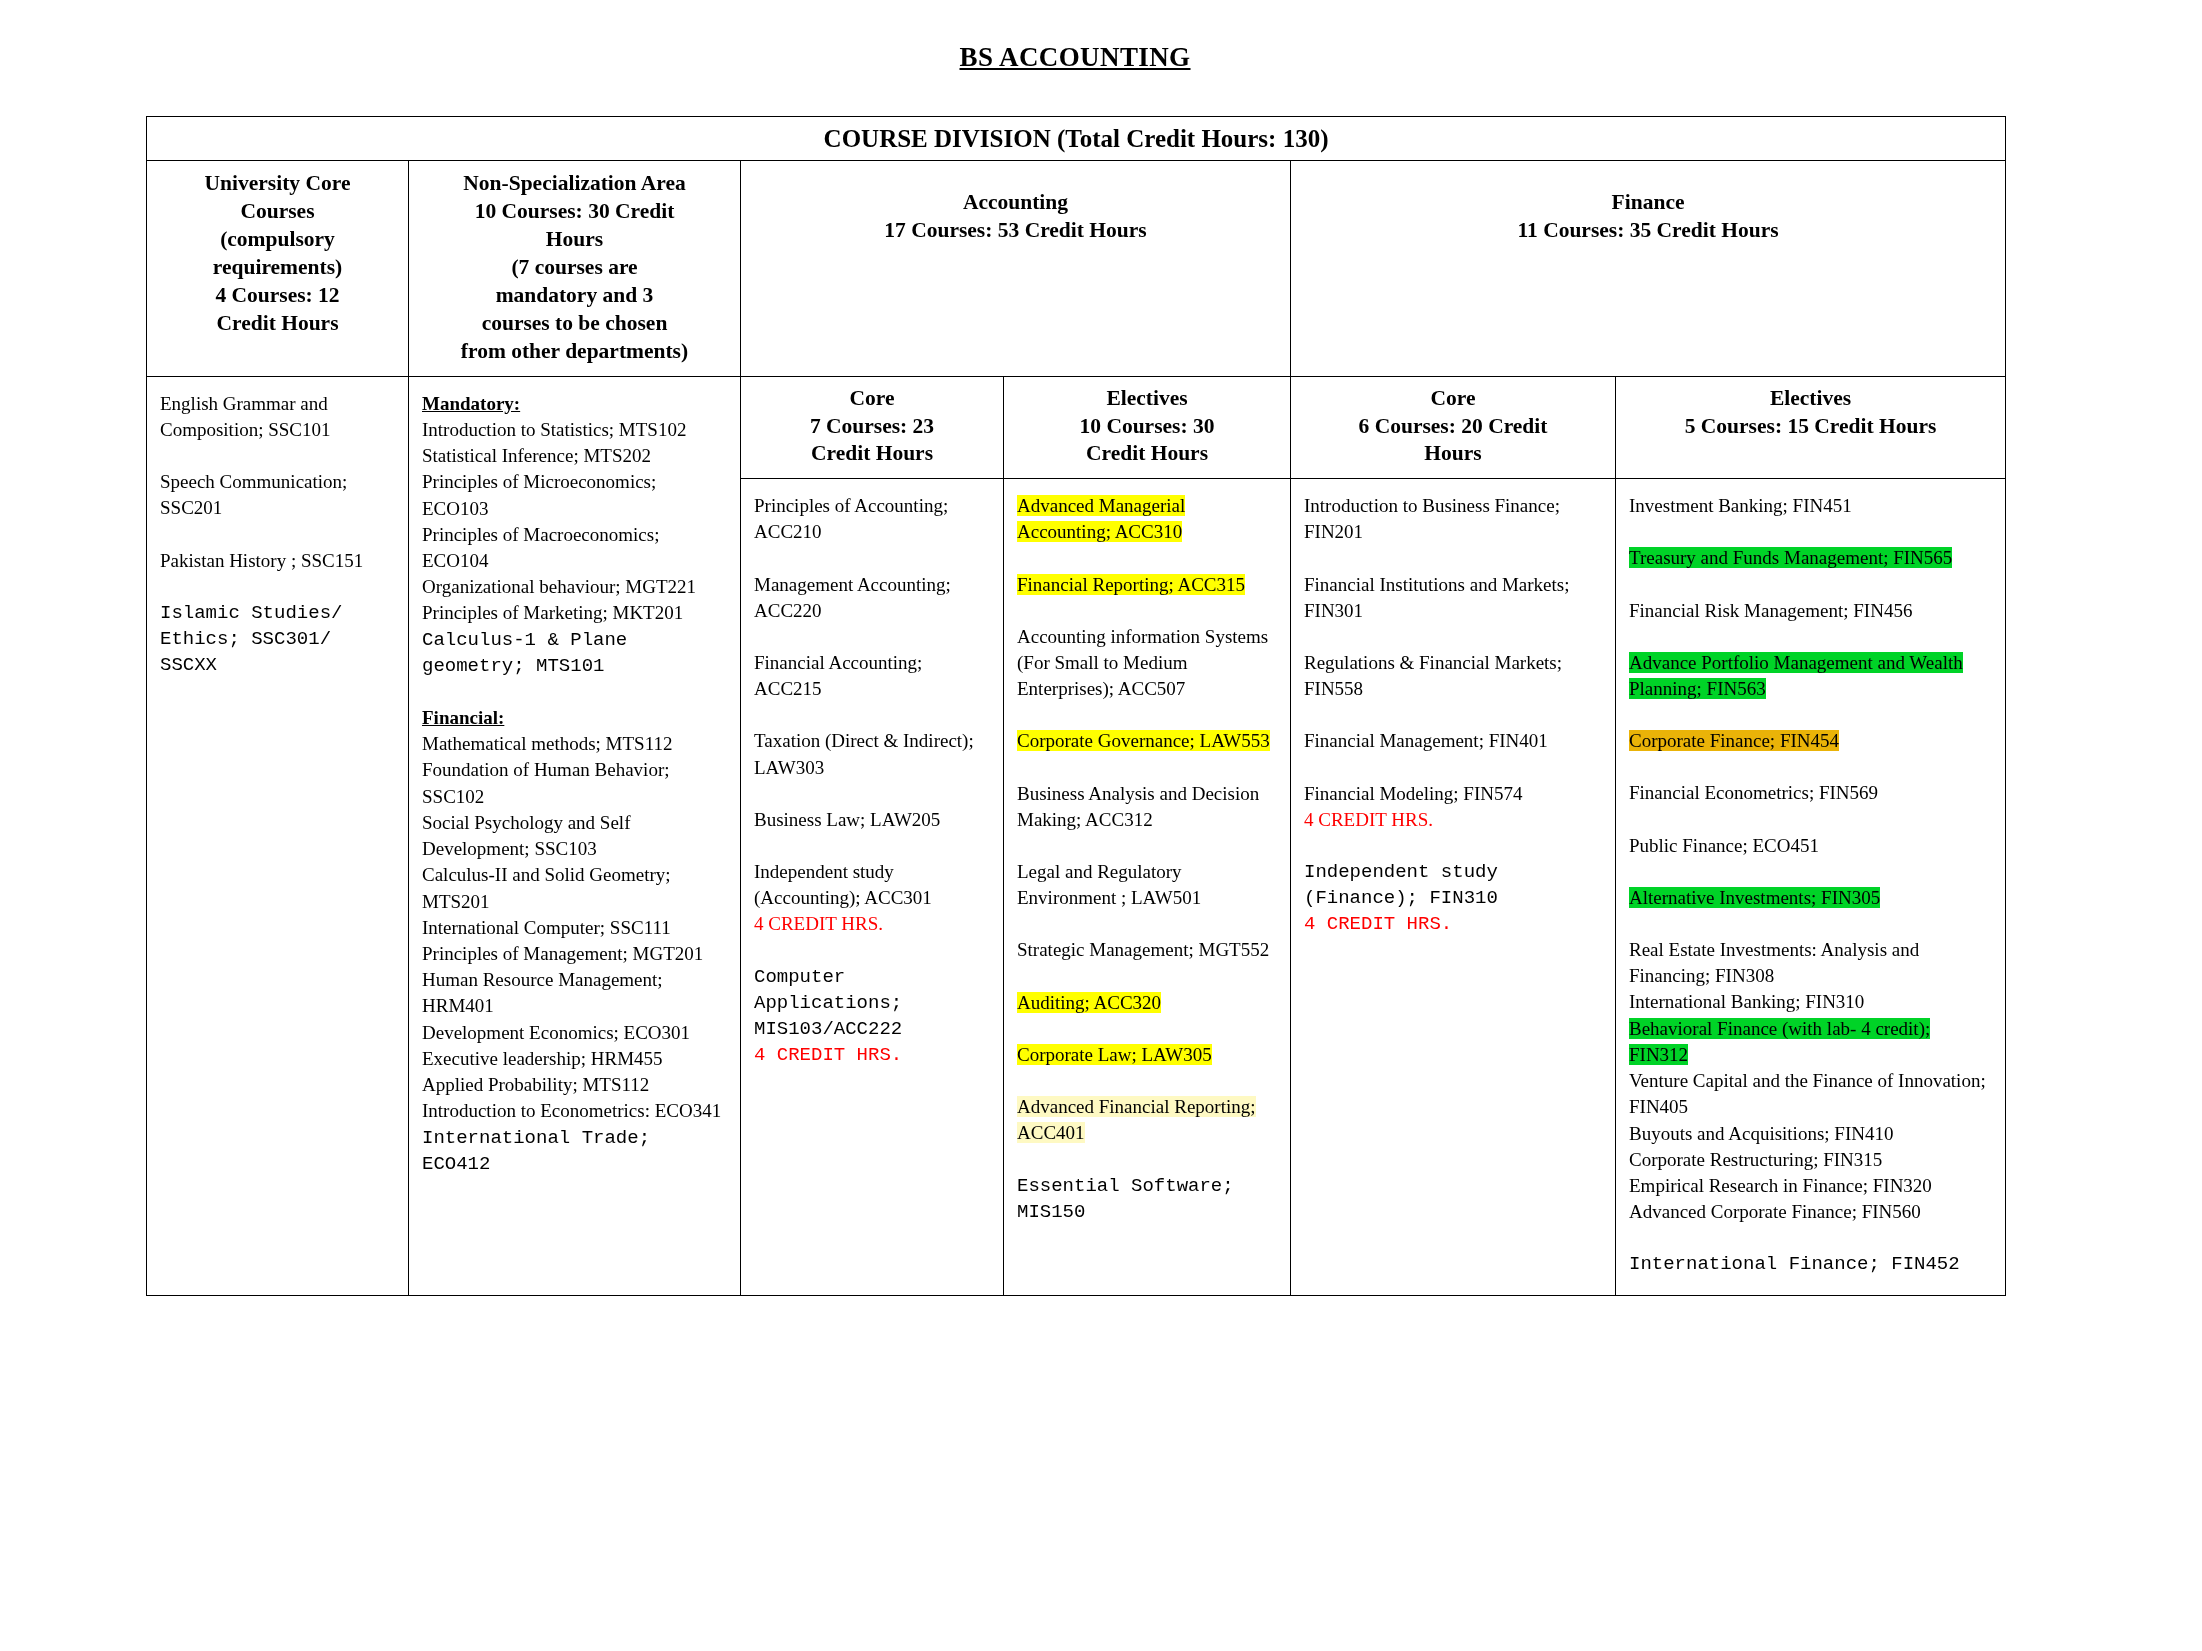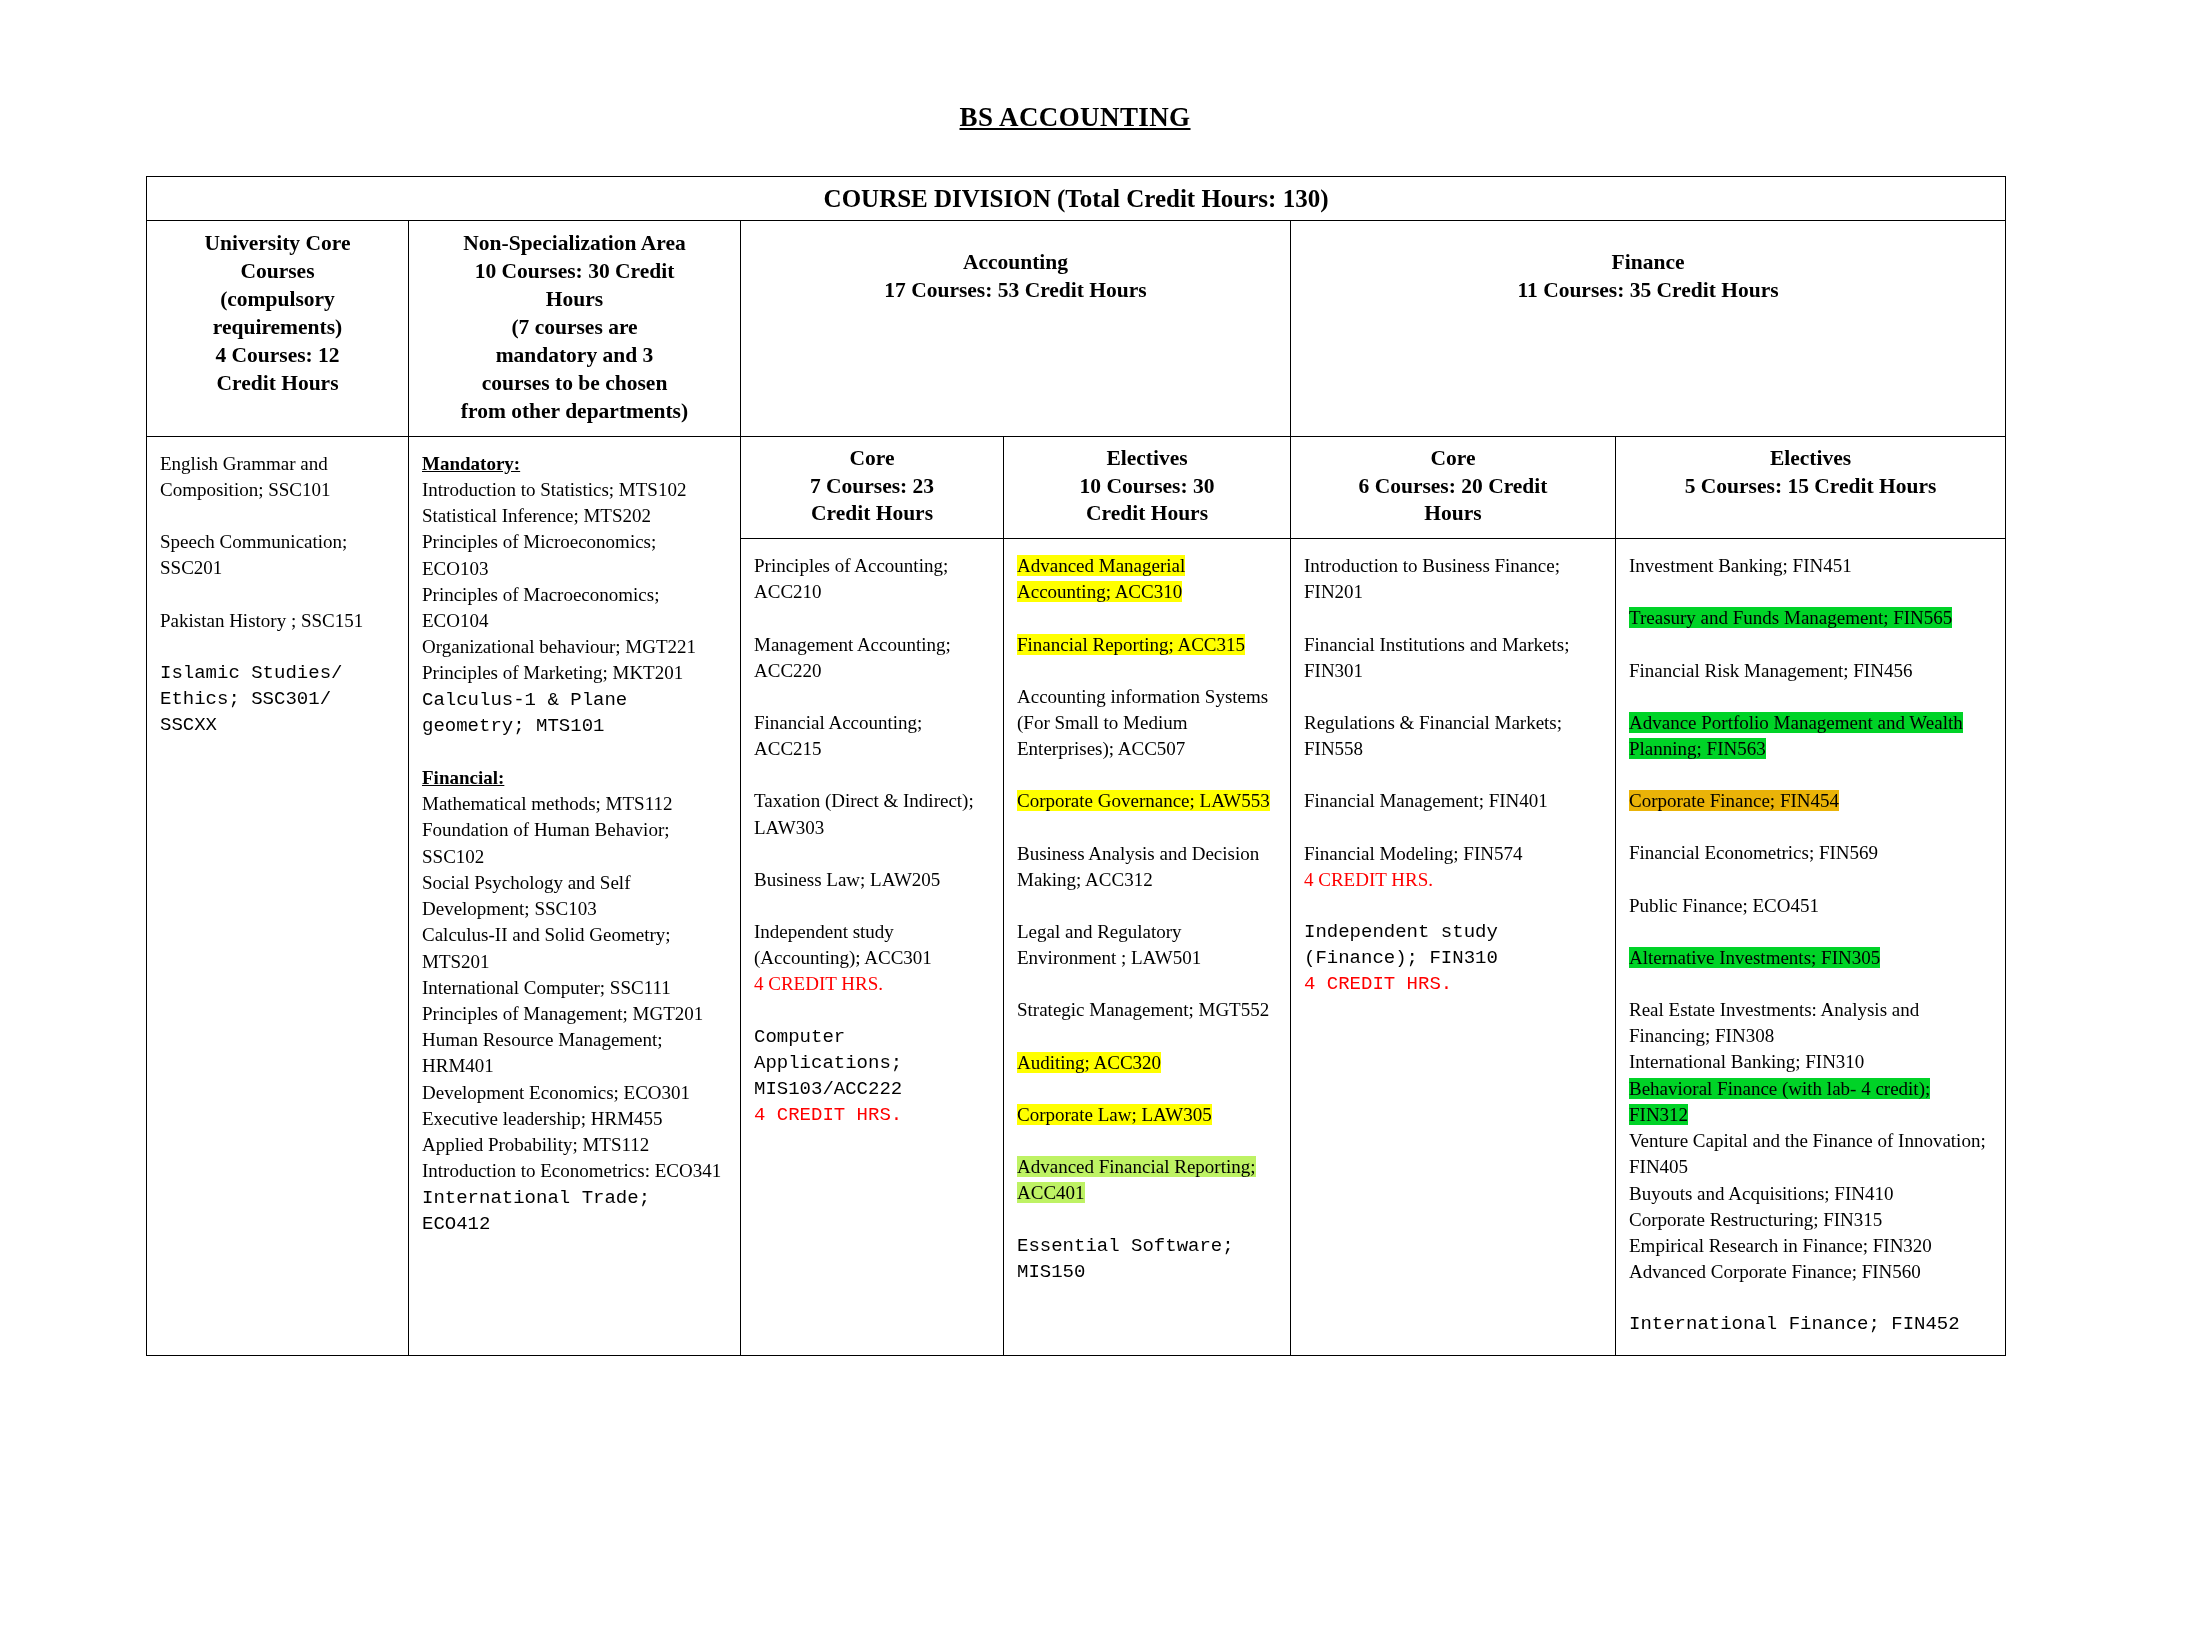--- a/index.html
+++ b/index.html
@@ -3,21 +3,21 @@
 <meta charset="utf-8">
 <style>
   * { box-sizing: border-box; margin: 0; padding: 0; }
   html, body { background: #ffffff; }
   body {
     width: 2203px;
     height: 1652px;
     font-family: "Liberation Serif", "DejaVu Serif", serif;
     color: #000;
   }
-  .page { padding-top: 102px; }
+  .page { padding-top: 42px; }
 
   .doc-title {
     width: 1858px;
     margin: 0 0 43px 146px;
     text-align: center;
     font-size: 27px;
     font-weight: bold;
     text-decoration: underline;
     letter-spacing: 0.4px;
   }
@@ -354,21 +354,21 @@
               <span class="item-text" style="background-color: rgb(255, 255, 0);">Auditing; ACC320</span>
               
             </div>
 
             <div class="item">
               <span class="item-text" style="background-color: rgb(255, 255, 0);">Corporate Law; LAW305</span>
               
             </div>
 
             <div class="item">
-              <span class="item-text" style="background-color: #bef264;">Advanced Financial Reporting; ACC401</span>
+              <span class="item-text" style="background-color: #fef9c3;">Advanced Financial Reporting; ACC401</span>
               
             </div>
 
             <div class="item">
               <span class="item-text">Essential Software; MIS150</span>
               
             </div>
           </div>
       </td>
 

